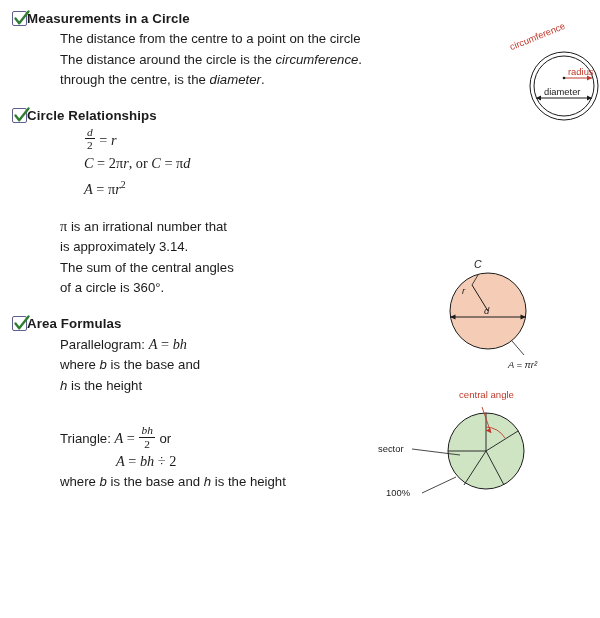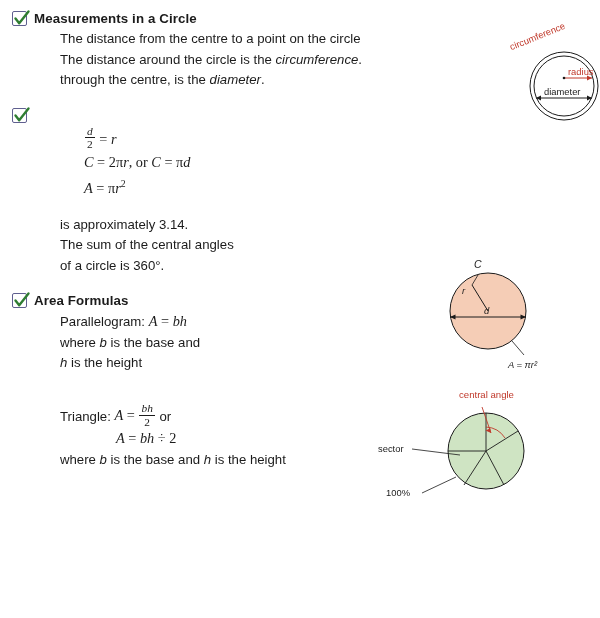--- a/index.html
+++ b/index.html
@@ -20,21 +20,21 @@
     height: 618px;
     padding: 10px 8px 0 34px;
   }
 
   
   .section { position: relative; }
 
   .sec-head {
     display: flex;
     align-items: flex-start;
-    gap: 7px;
+    gap: 0;
     margin-left: -22px;
   }
   .chk {
     width: 15px; height: 15px;
     flex: 0 0 auto;
     border: 1.4px solid #5f5f8f;
     border-radius: 2px;
     background: #ffffff;
     position: relative;
     margin-top: 1px;
@@ -133,36 +133,38 @@
     </div>
   </div>
 
   <div class="section" style="margin-top:16px;">
     <div class="sec-head">
       <span class="chk">
         <svg width="20" height="20" viewBox="0 0 20 20" aria-hidden="true">
           <path d="M3.5 9.5 L7.2 14.2 L16.5 2.5" fill="none" stroke="#2f7d32" stroke-width="2.4" stroke-linecap="round" stroke-linejoin="round"></path>
         </svg>
       </span>
+      <span class="sec-title">Circle Relationships</span>
     </div>
 
 
     <div class="indent-2" style="margin-top:2px;">
       <div class="math" style="line-height:24px;">
         <span class="frac"><span class="num"><i>d</i></span><span class="den">2</span></span> = <i>r</i>
       </div>
       <div class="math" style="line-height:22px;">
         <i>C</i> = 2π<i>r</i>, or <i>C</i> = π<i>d</i>
       </div>
       <div class="math" style="line-height:22px;">
         <i>A</i> = π<i>r</i><sup>2</sup>
       </div>
     </div>
 
     <div class="body-text" style="padding-left:26px; margin-top:16px;">
+      <div><span class="math">π</span> is an irrational number that</div>
       <div>is approximately 3.14.</div>
       <div>The sum of the central angles</div>
       <div>of a circle is 360°.</div>
     </div>
 
     <div class="fig" id="fig-relations">
       <svg width="130" height="122" viewBox="0 0 130 122" aria-hidden="true">
         <circle cx="62" cy="52" r="38" fill="#f5cdb6" stroke="#1b1b1b" stroke-width="1"></circle>
 
         <line x1="62" y1="52" x2="46" y2="26" stroke="#1b1b1b" stroke-width="1"></line>

